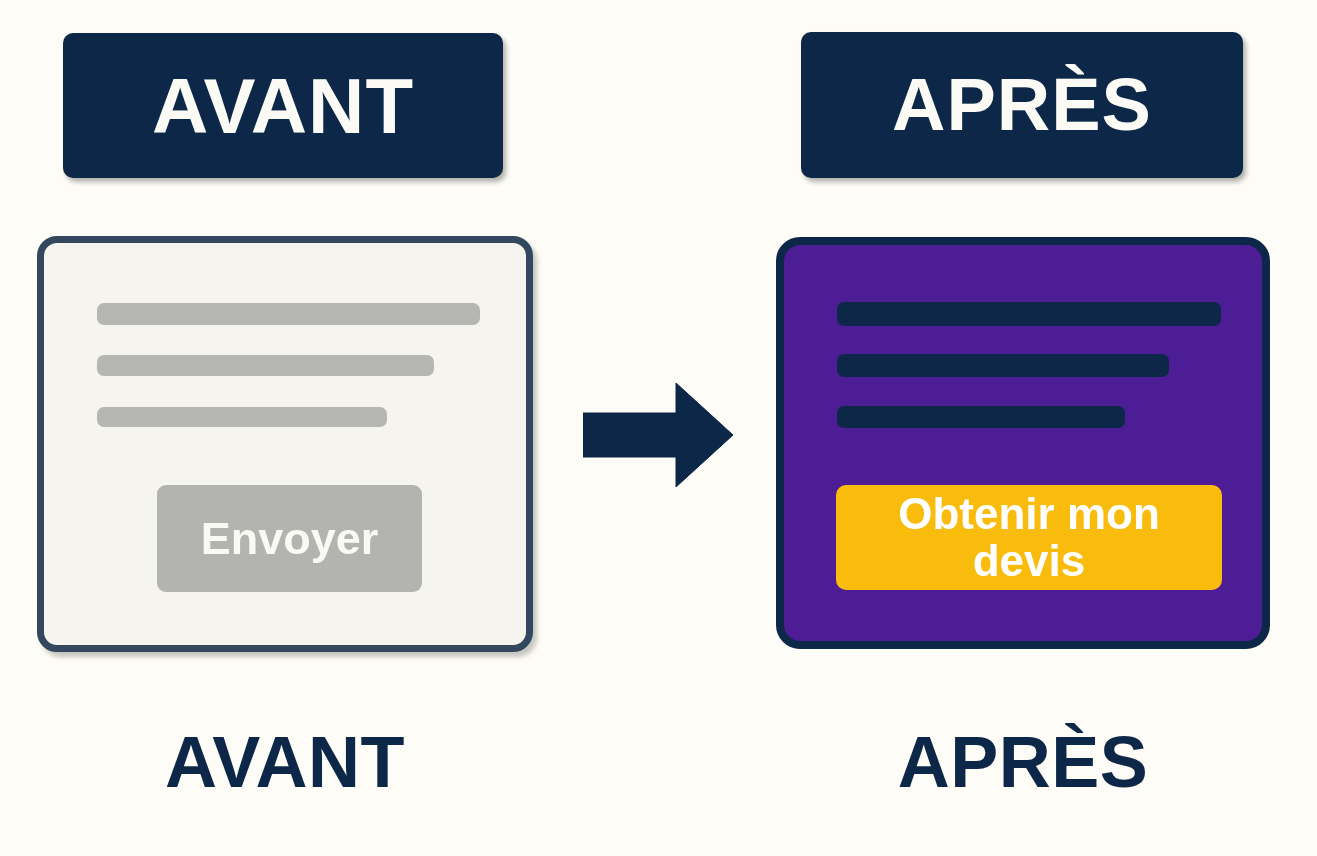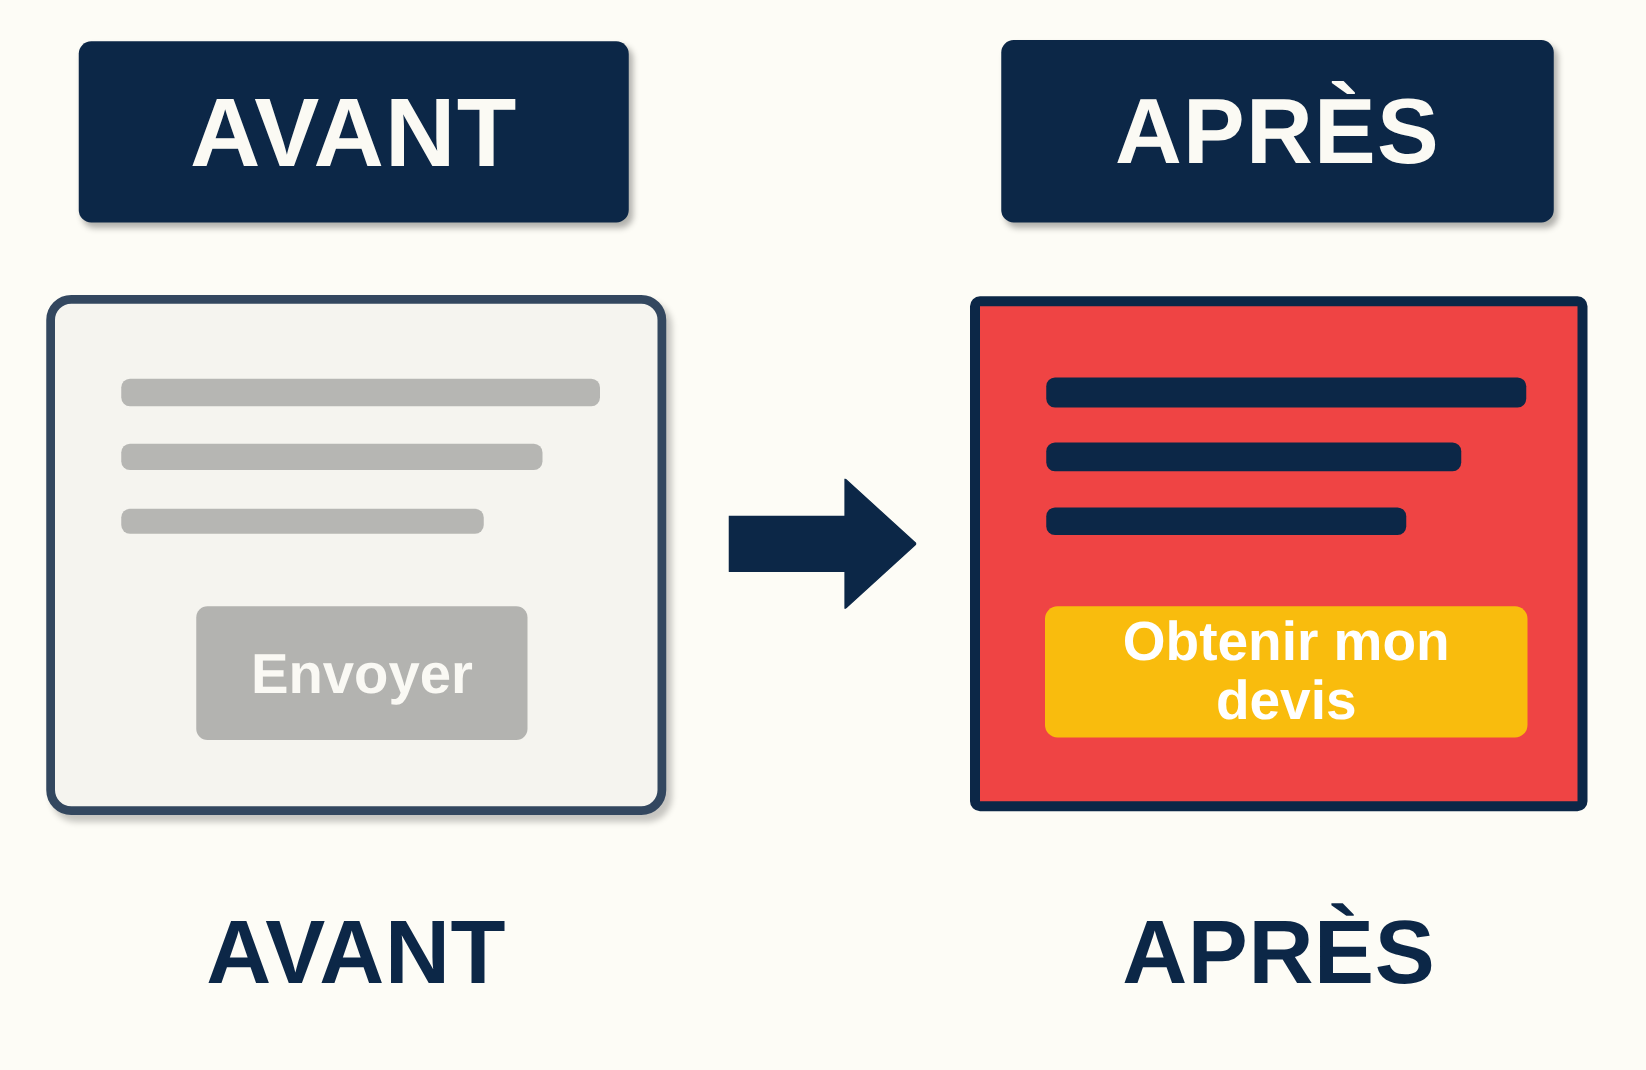--- a/index.html
+++ b/index.html
@@ -59,23 +59,23 @@
     left: 37px; top: 236px;
     width: 496px; height: 416px;
     background: #F5F4EF;
     border: 7px solid #33475F;
     border-radius: 20px;
     box-shadow: 4px 5px 5px rgba(0,0,0,0.22);
   }
   #card-after {
     left: 776px; top: 237px;
     width: 494px; height: 412px;
-    background: #ef4444;
+    background: #4c1d95;
     border: 8px solid #0C2747;
-    border-radius: 8px;
+    border-radius: 24px;
     padding-left: 45px;
   }
 
   
   .line {
     position: absolute;
     border-radius: 7px;
   }
   .line.gray { background: #B6B6B3; }
   .line.navy { background: #0C2747; }

